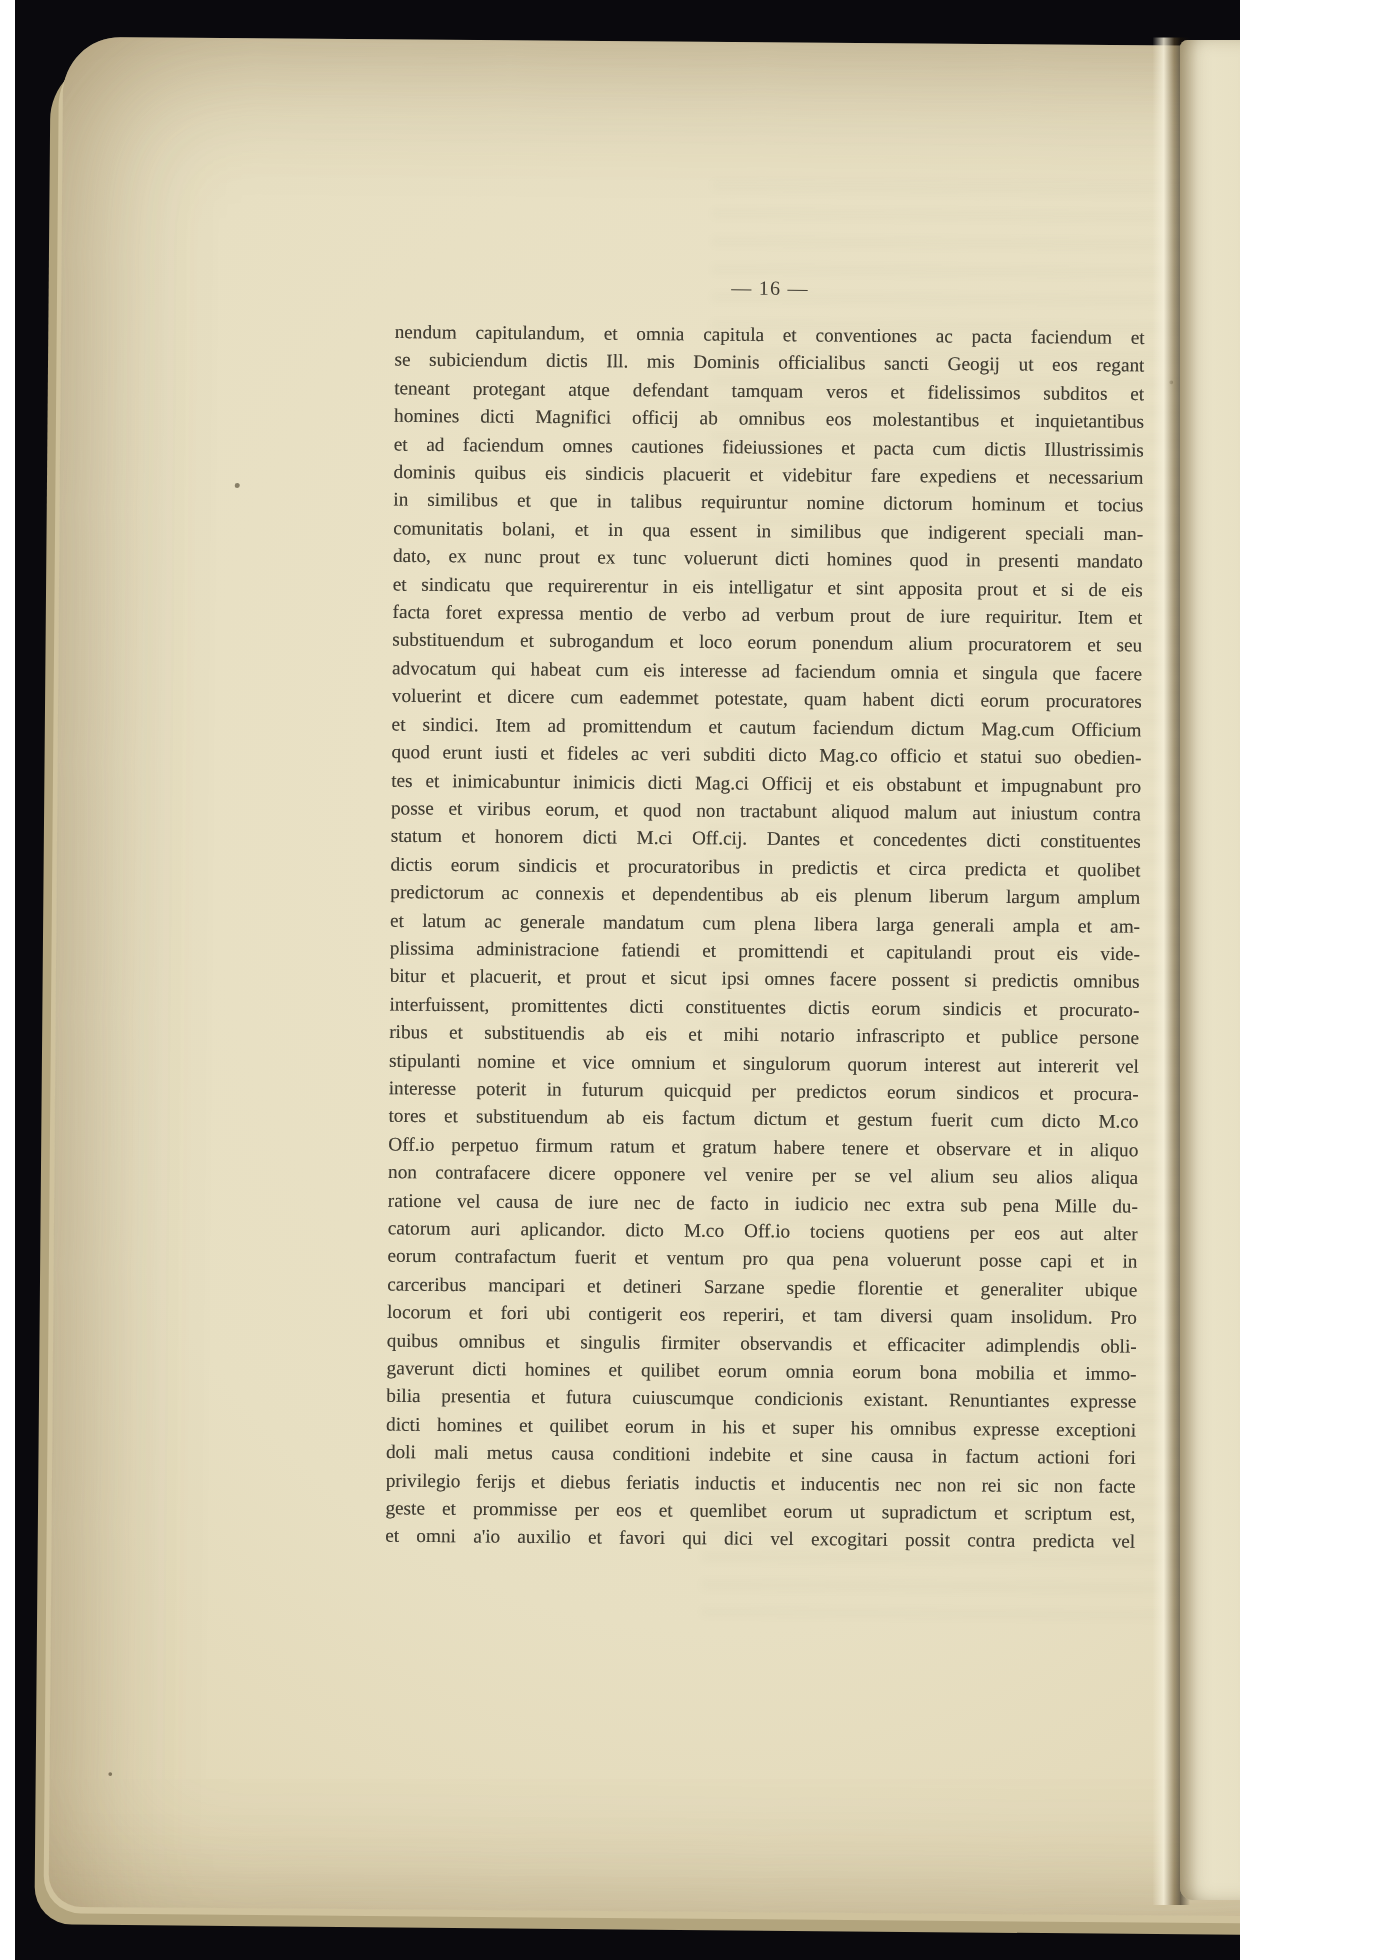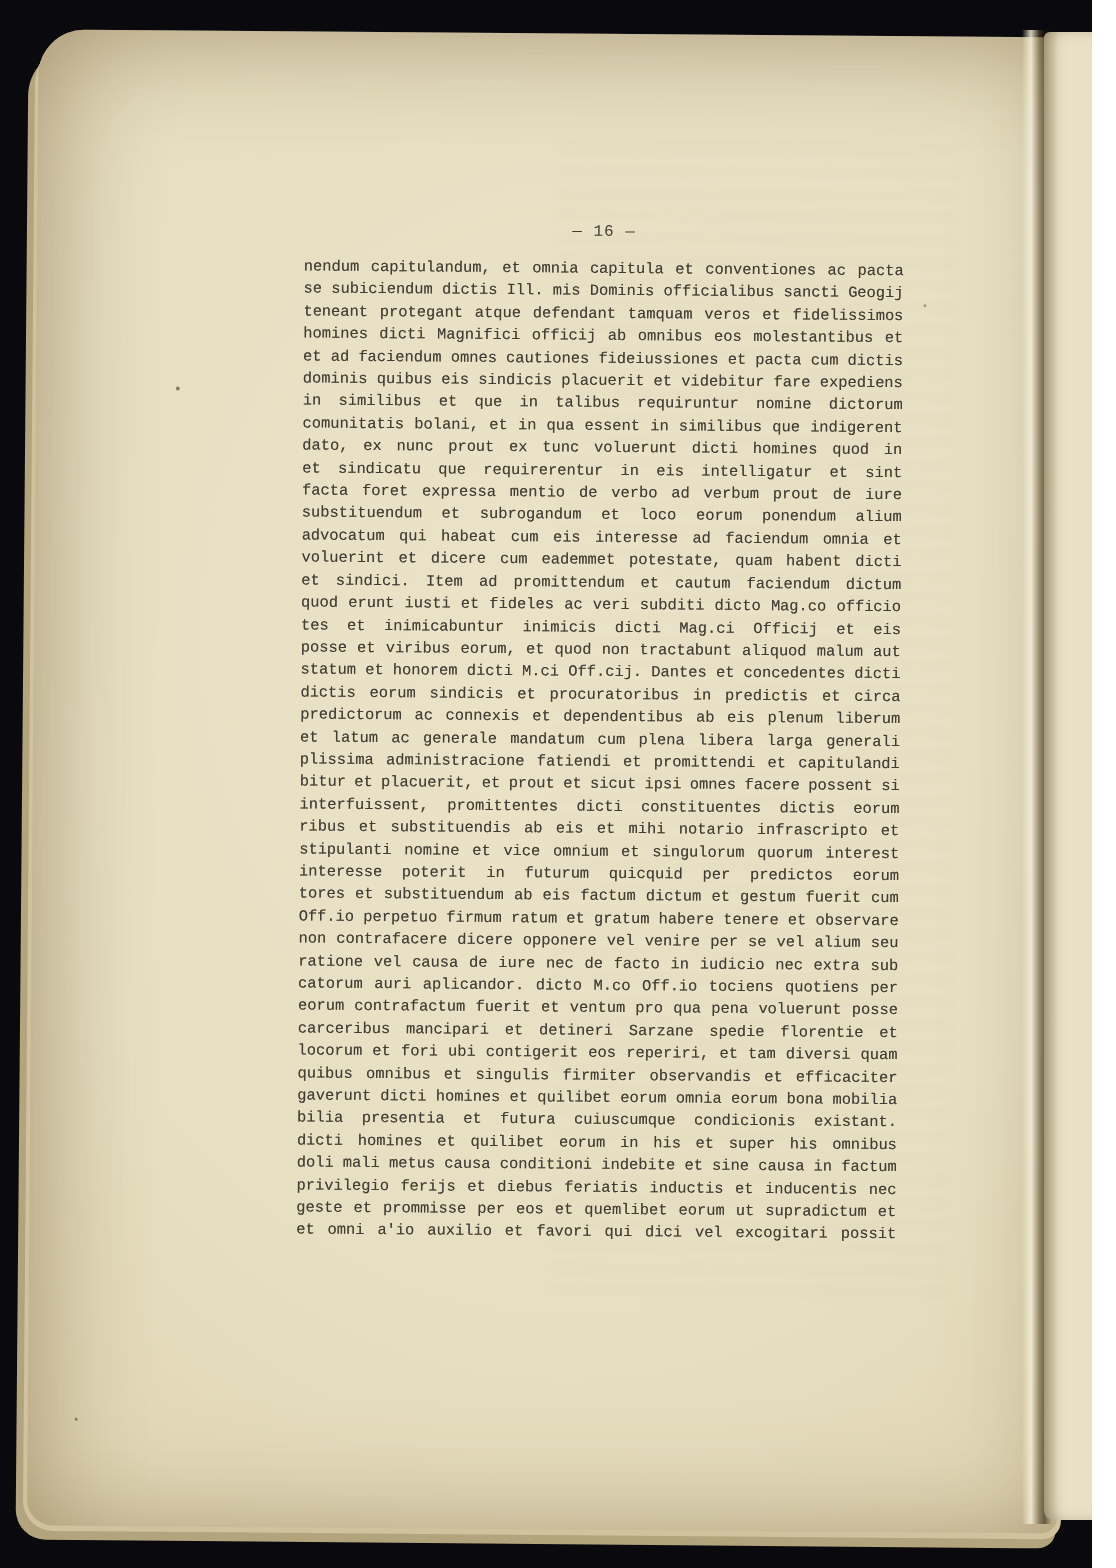--- a/index.html
+++ b/index.html
@@ -1,22 +1,23 @@
 <!DOCTYPE html>
 <html style="--background: #0a090d; --paper: #e7dfc2; --paper-edge: #cfc29d; --next-page: #eae3c8; --ink: #413d33;"><head>
 <meta charset="utf-8">
 <style>
   html, body { margin: 0; padding: 0; }
   .scan {
     position: relative;
-    width: 1092px;
+    width: 980px;
     height: 1568px;
     background: var(--background, #0a090d);
     overflow: hidden;
-    font-family: Liberation Mono, monospace;
+    font-family: Liberation Serif, serif;
+    margin-left: 12px;
   }
   .edge-stack {
     position: absolute;
     border-radius: 48px 12px 18px 30px;
   }
   .stack2 {
     left: 22px; top: 52px; width: 1040px; height: 1492px;
     background: #b2a47d;
     transform: rotate(.5deg);
   }

